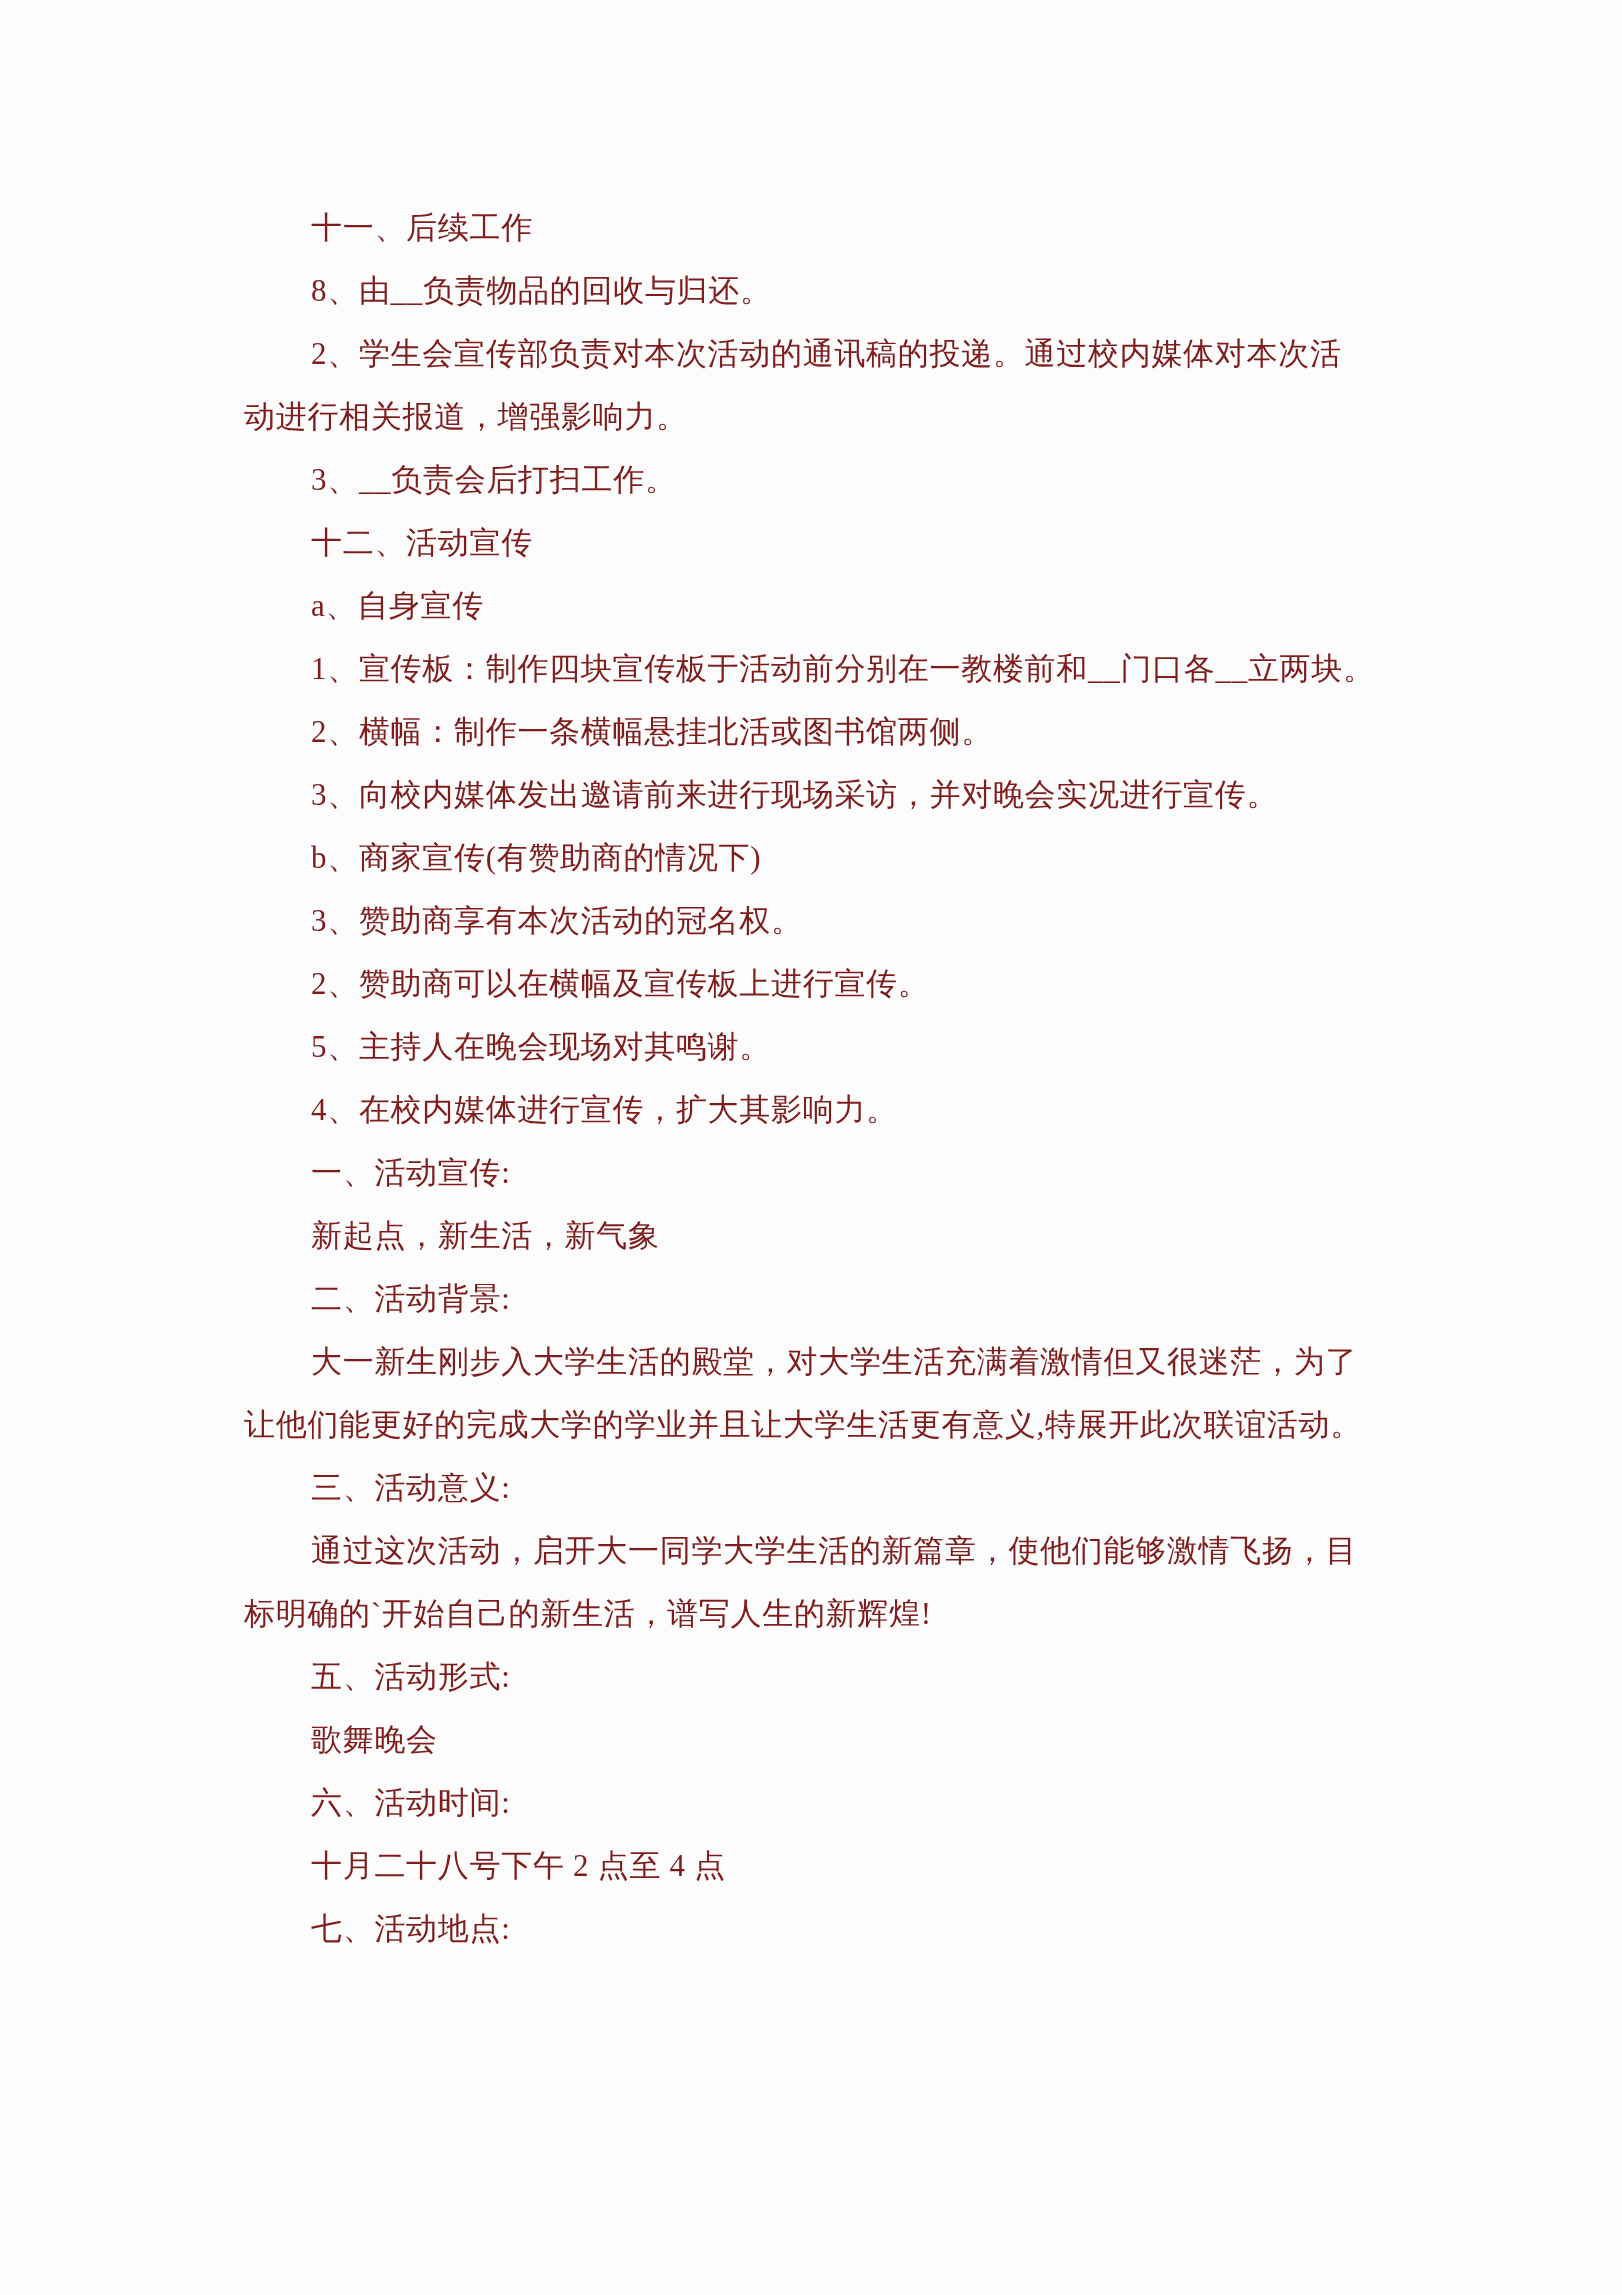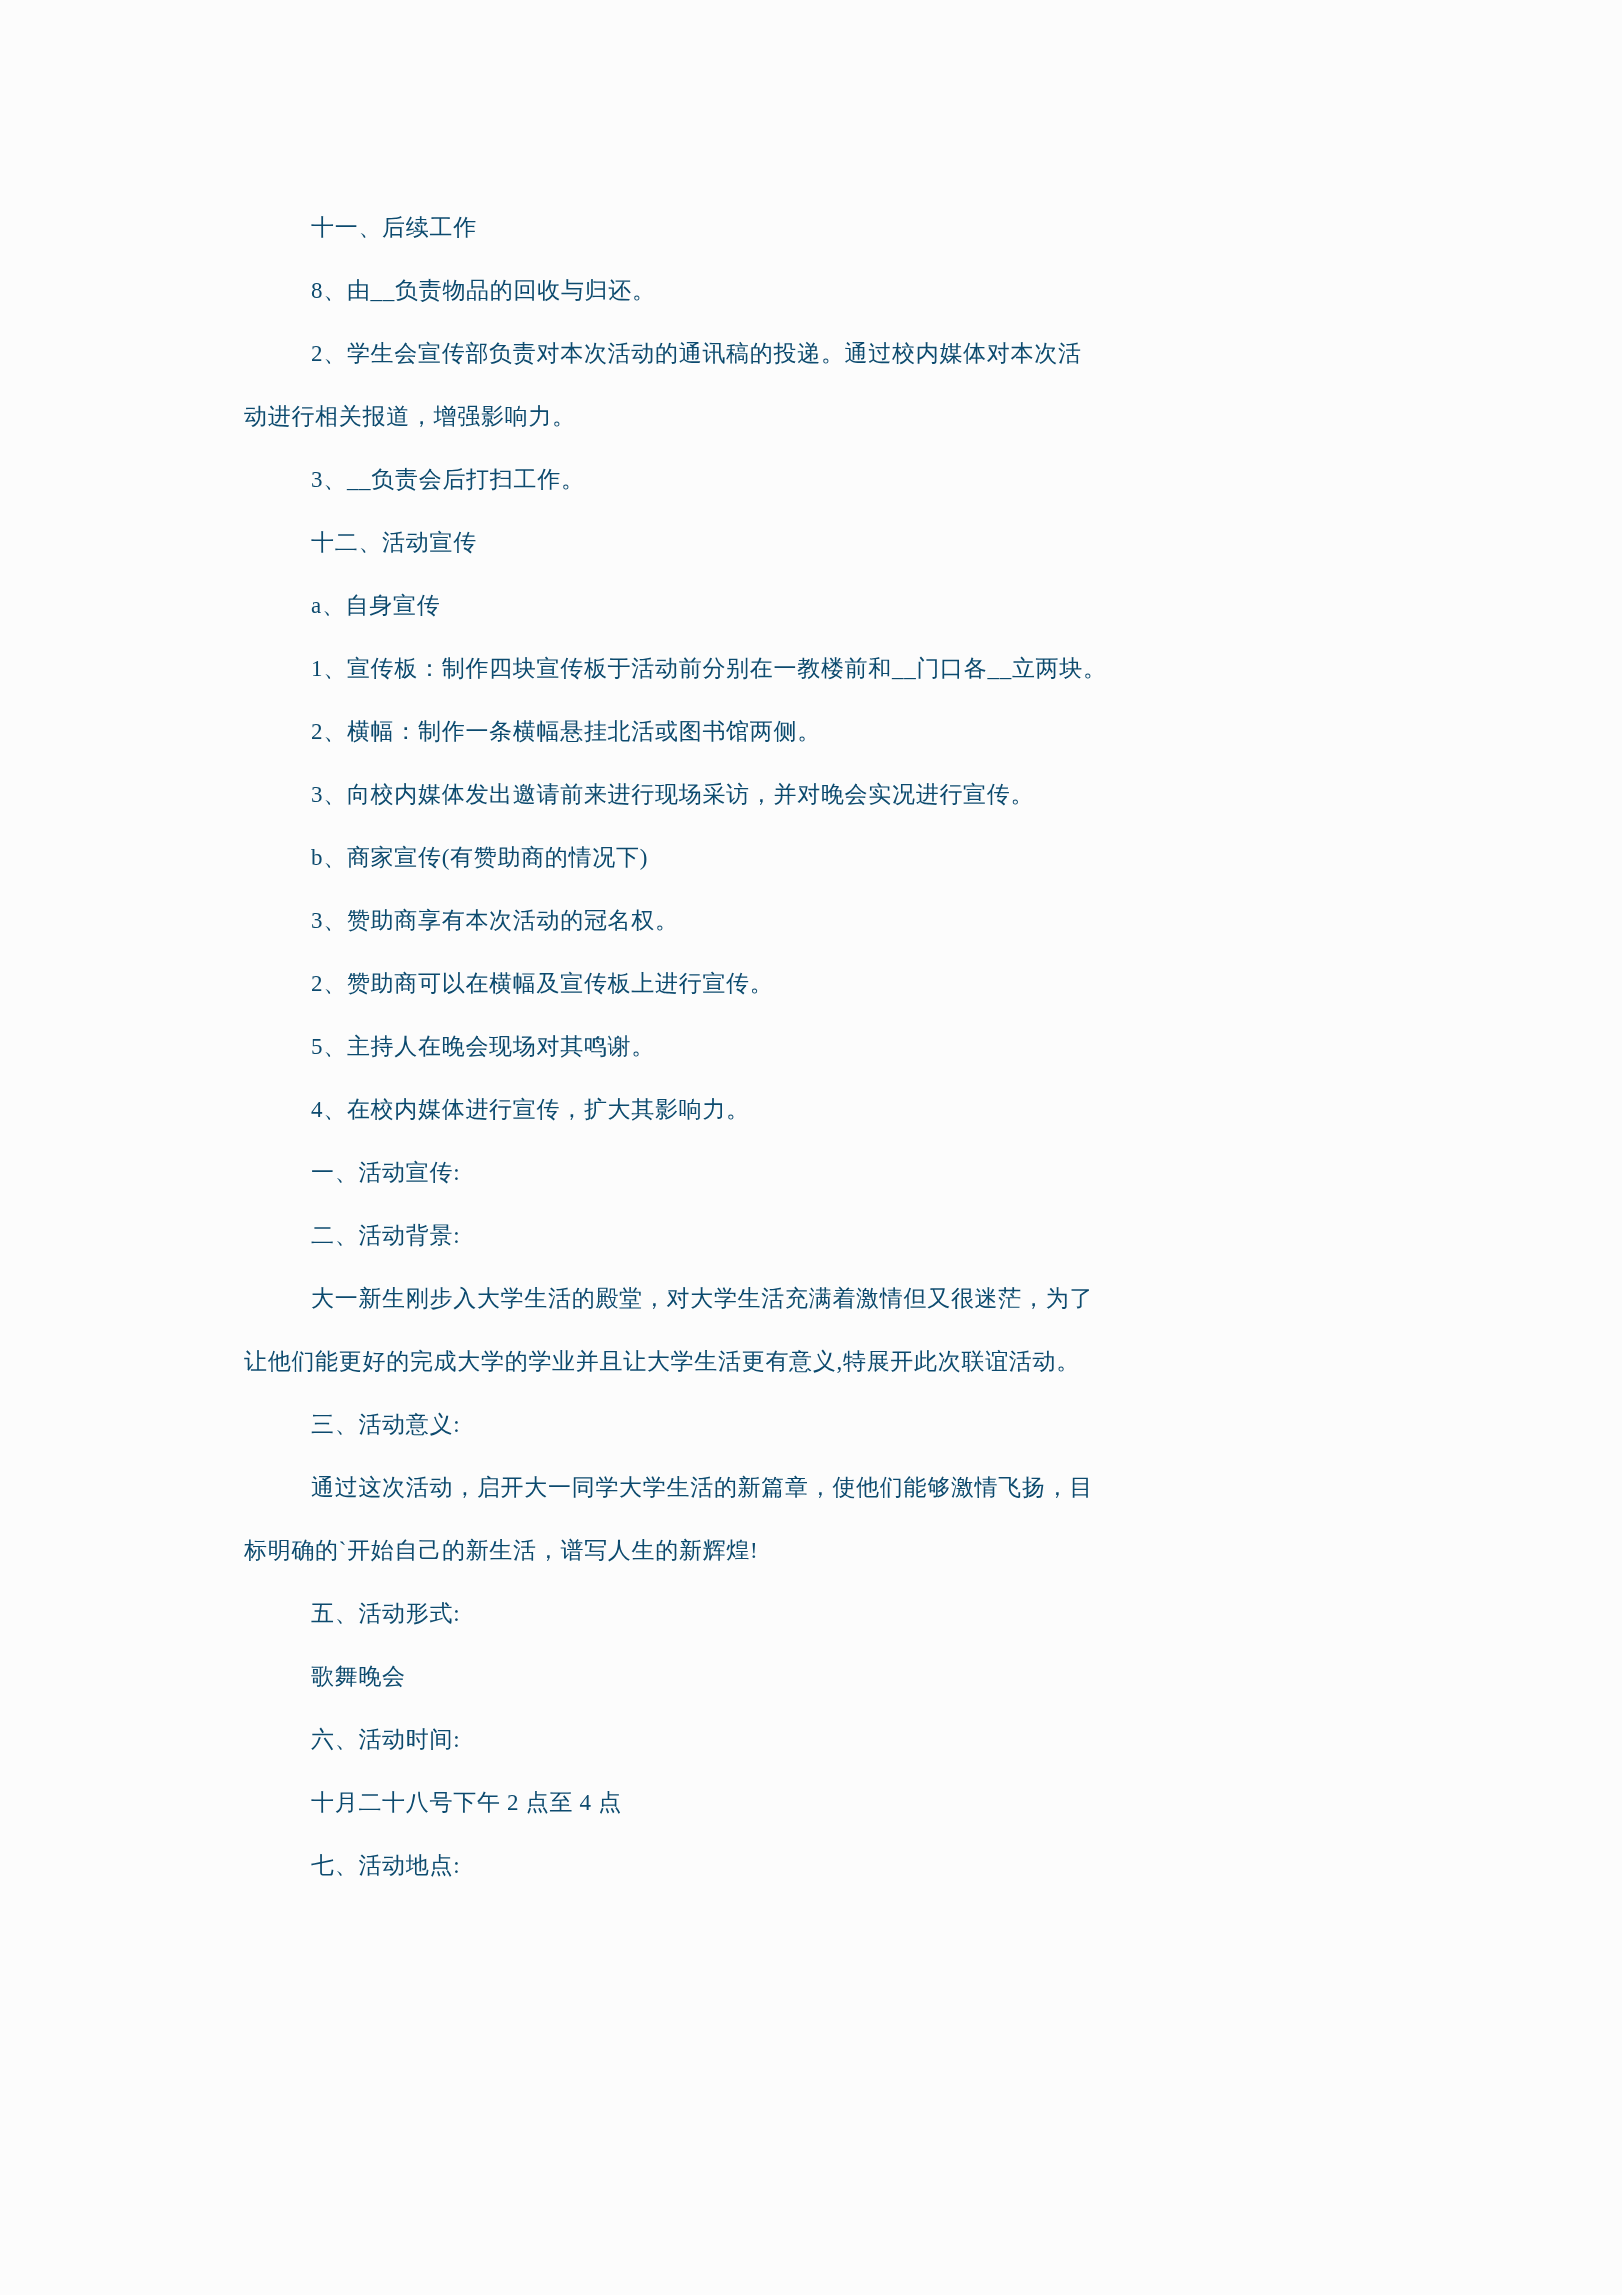--- a/index.html
+++ b/index.html
@@ -15,24 +15,24 @@
     overflow: hidden;
   }
   .text-block {
     position: absolute;
     left: 244px;
     top: 196px;
     width: 1171px;
   }
   .line {
     font-family: "Liberation Serif", "DejaVu Serif", serif;
-    font-size: 23px;
+    font-size: 31px;
     line-height: 63px;
     height: 63px;
-    color: #0c4a6e;
+    color: #7f1d1d;
     white-space: pre;
     letter-spacing: 0.7px;
   }
   .line.indent {
     padding-left: 67px;
   }
 </style>
 </head>
 <body>
 
@@ -47,20 +47,21 @@
       <div class="line indent">a、自身宣传</div>
       <div class="line indent">1、宣传板：制作四块宣传板于活动前分别在一教楼前和__门口各__立两块。</div>
       <div class="line indent">2、横幅：制作一条横幅悬挂北活或图书馆两侧。</div>
       <div class="line indent">3、向校内媒体发出邀请前来进行现场采访，并对晚会实况进行宣传。</div>
       <div class="line indent">b、商家宣传(有赞助商的情况下)</div>
       <div class="line indent">3、赞助商享有本次活动的冠名权。</div>
       <div class="line indent">2、赞助商可以在横幅及宣传板上进行宣传。</div>
       <div class="line indent">5、主持人在晚会现场对其鸣谢。</div>
       <div class="line indent">4、在校内媒体进行宣传，扩大其影响力。</div>
       <div class="line indent">一、活动宣传:</div>
+      <div class="line indent">新起点，新生活，新气象</div>
       <div class="line indent">二、活动背景:</div>
       <div class="line indent">大一新生刚步入大学生活的殿堂，对大学生活充满着激情但又很迷茫，为了</div>
       <div class="line">让他们能更好的完成大学的学业并且让大学生活更有意义,特展开此次联谊活动。</div>
       <div class="line indent">三、活动意义:</div>
       <div class="line indent">通过这次活动，启开大一同学大学生活的新篇章，使他们能够激情飞扬，目</div>
       <div class="line">标明确的`开始自己的新生活，谱写人生的新辉煌!</div>
       <div class="line indent">五、活动形式:</div>
       <div class="line indent">歌舞晚会</div>
       <div class="line indent">六、活动时间:</div>
       <div class="line indent">十月二十八号下午 2 点至 4 点</div>

